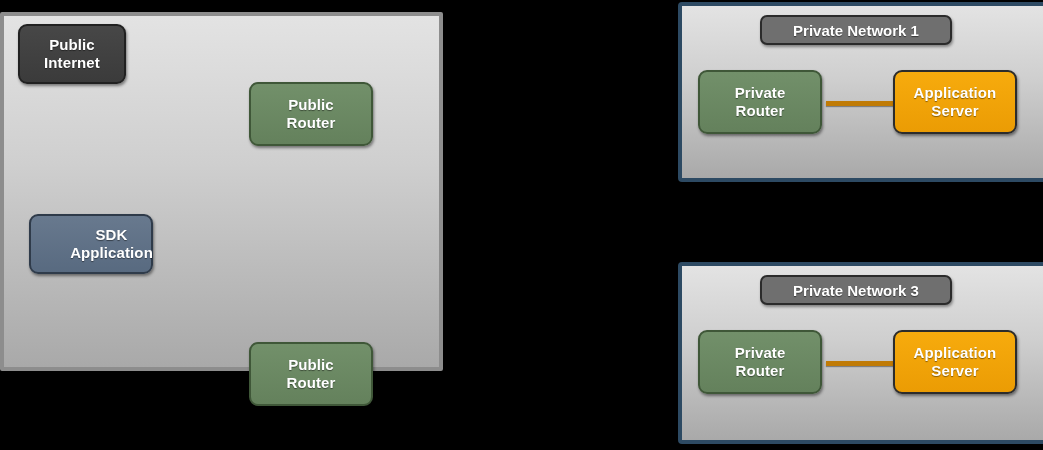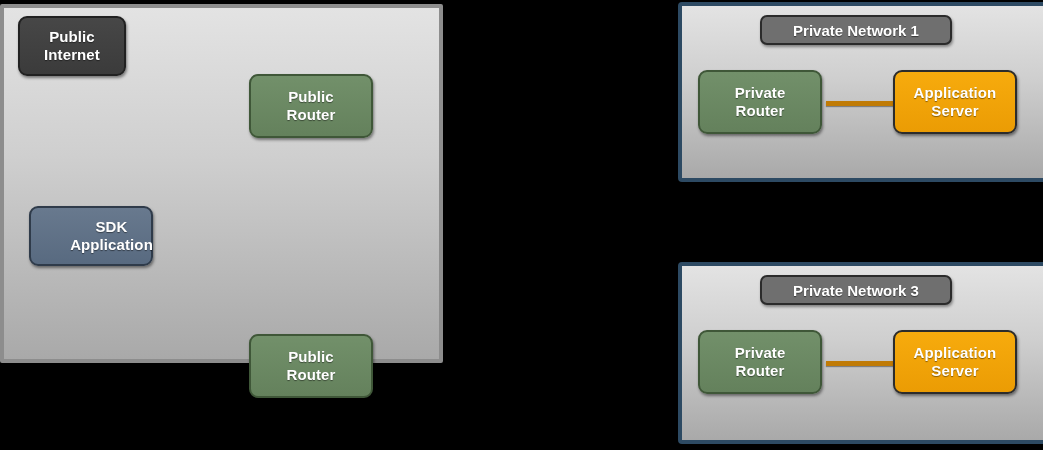--- a/index.html
+++ b/index.html
@@ -35,21 +35,21 @@
   .node span { display: block; white-space: pre-line; }
 
   
   .panel {
     position: absolute;
     box-sizing: border-box;
     background: linear-gradient(to bottom, #e3e3e3 0%, #cfcfcf 42%, #a9a9a9 100%);
   }
   .panel-public {
     left: 0px;
-    top: 4px;
+    top: 12px;
     width: 443px;
     height: 359px;
     border: 4px solid #8d8d8d;
     border-radius: 2px;
     box-shadow: 3px 4px 4px rgba(0,0,0,0.55);
   }
   .panel-private {
     left: 678px;
     width: 372px;
     border: 4px solid #2d4a63;

